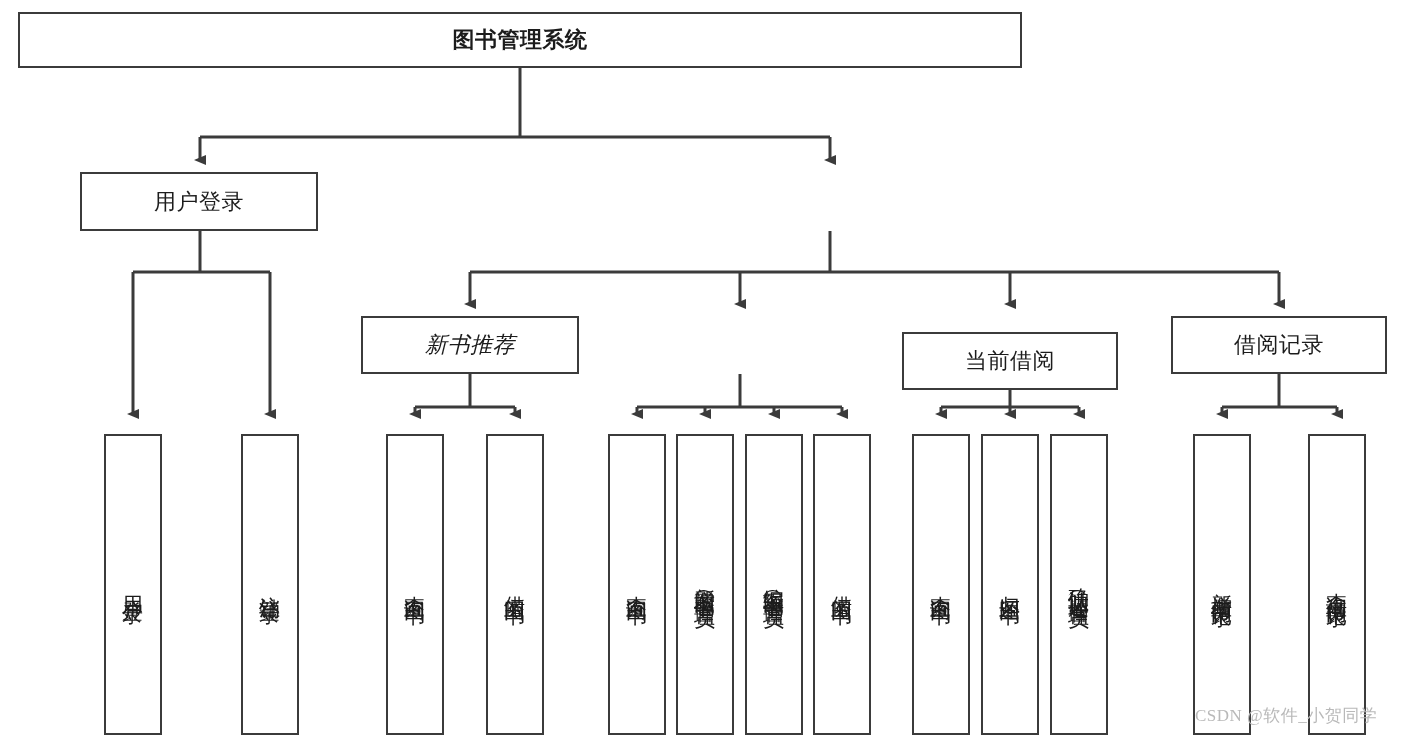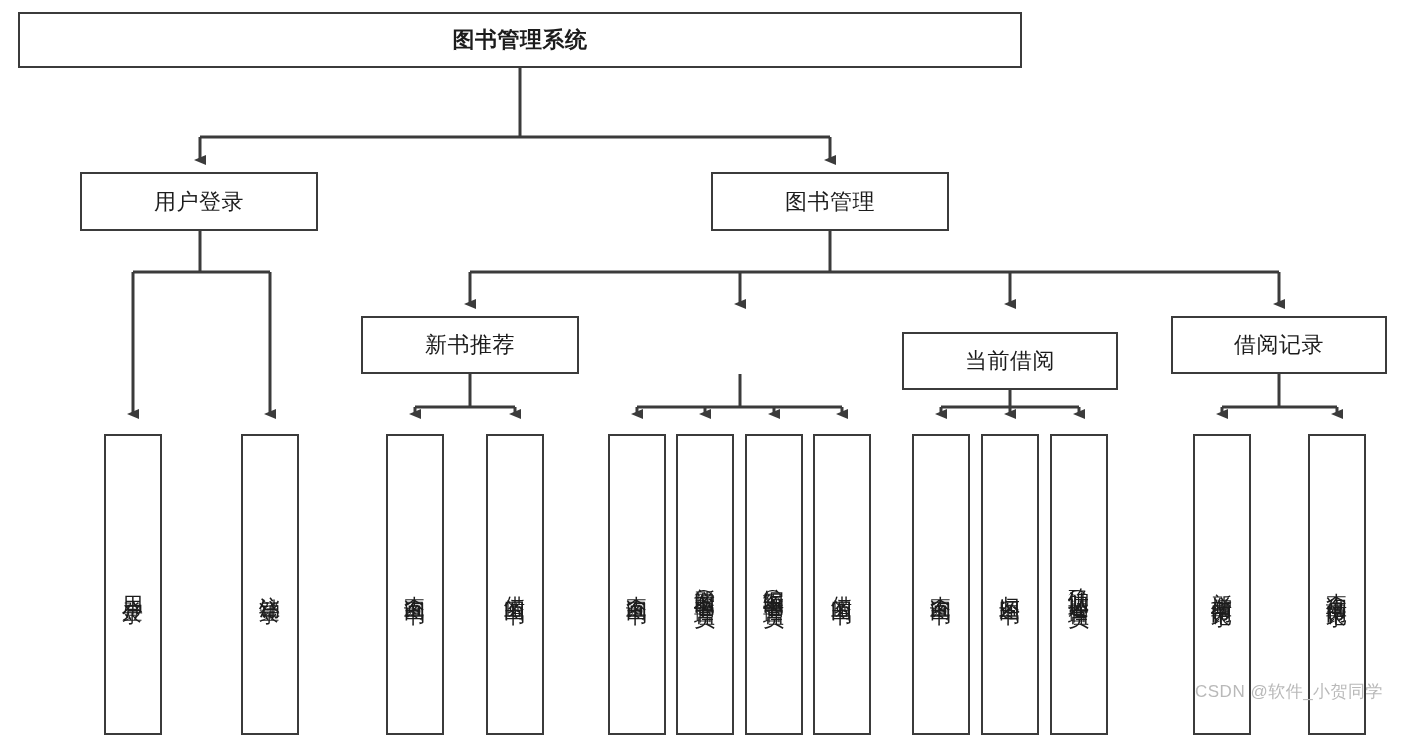--- a/index.html
+++ b/index.html
@@ -116,25 +116,22 @@
     </g>
   </svg>
 
   <div class="node horiz" style="left:18px; top:12px; width:1004px; height:56px;font-weight:bold;">
     <span>图书管理系统</span>
   </div>
 
   <div class="node horiz" style="left:80px; top:172px; width:238px; height:59px;">
     <span>用户登录</span>
   </div>
-  <div class="node horiz" style="left:711px; top:172px; width:238px; height:59px;">
-    <span>图书管理</span>
-  </div>
 
-  <div class="node horiz" style="left:361px; top:316px; width:218px; height:58px;">
+  <div class="node horiz" style="left:361px; top:316px; width:218px; height:58px;font-style:italic;">
     <span>新书推荐</span>
   </div>
   <div class="node horiz" style="left:902px; top:316px; width:216px; height:58px;margin-top:16px;">
     <span>当前借阅</span>
   </div>
   <div class="node horiz" style="left:1171px; top:316px; width:216px; height:58px;">
     <span>借阅记录</span>
   </div>
 
   <div class="node vert" style="left:104px; top:434px; width:58px; height:301px;">
@@ -174,15 +171,15 @@
     <span class="vtext">确认归还（管理员）</span>
   </div>
 
   <div class="node vert" style="left:1193px; top:434px; width:58px; height:301px;">
     <span class="vtext">新增借阅记录</span>
   </div>
   <div class="node vert" style="left:1308px; top:434px; width:58px; height:301px;">
     <span class="vtext">查询借阅记录</span>
   </div>
 
-  <div class="watermark" style="left:1195px; top:680px;">CSDN @软件_小贺同学</div>
+  <div class="watermark" style="left:1195px; top:704px;font-family:Liberation Serif, serif;">CSDN @软件_小贺同学</div>
 
 </div>
 
 </body></html>

